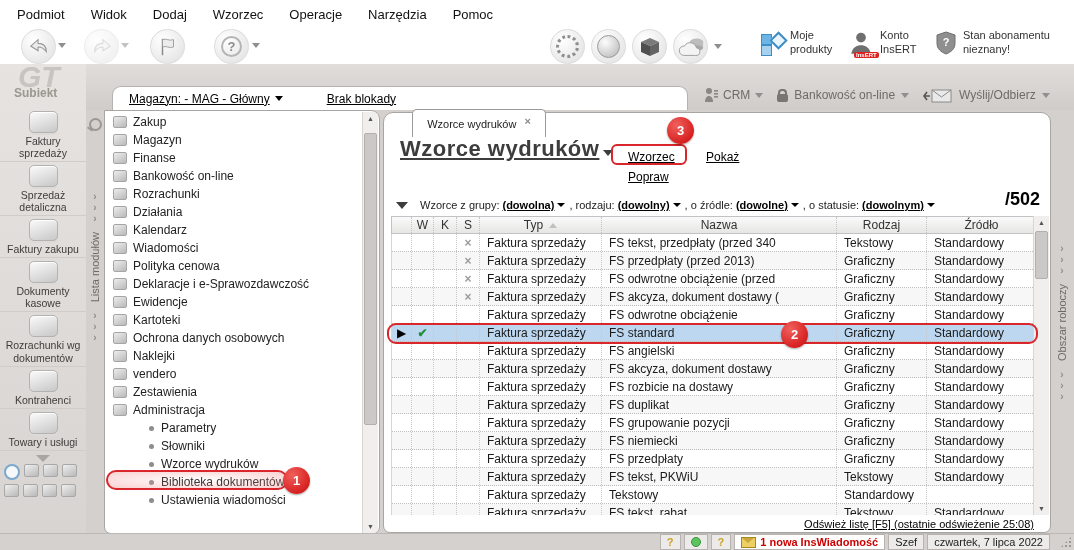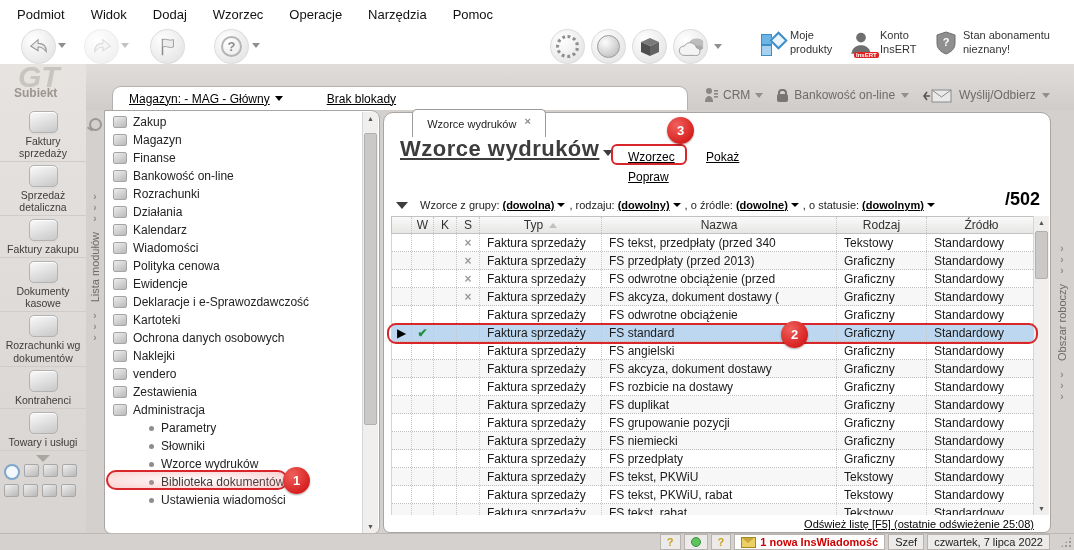--- a/index.html
+++ b/index.html
@@ -384,25 +384,25 @@
       <div class="mitem">
     <span class="micon"></span>
     <span>Wiadomości</span>
   </div>
       <div class="mitem">
     <span class="micon"></span>
     <span>Polityka cenowa</span>
   </div>
       <div class="mitem">
     <span class="micon"></span>
+    <span>Deklaracje i e-Sprawozdawczość</span>
+  </div>
+      <div class="mitem">
+    <span class="micon"></span>
     <span>Ewidencje</span>
-  </div>
-      <div class="mitem">
-    <span class="micon"></span>
-    <span>Deklaracje i e-Sprawozdawczość</span>
   </div>
       <div class="mitem">
     <span class="micon"></span>
     <span>Kartoteki</span>
   </div>
       <div class="mitem">
     <span class="micon"></span>
     <span>Ochrona danych osobowych</span>
   </div>
       <div class="mitem">
@@ -636,21 +636,20 @@
     <span class="c tx">FS tekst, PKWiU</span>
     <span class="c tx">Tekstowy</span>
     <span class="c tx">Standardowy</span>
   </div>
       <div class="trow grid">
     <span class="c cc ptr"></span>
     <span class="c cc chk"></span>
     <span class="c cc"></span>
     <span class="c cc xmark"></span>
     <span class="c tx">Faktura sprzedaży</span>
-    <span class="c tx">FS tekst, PKWiU, rabat</span>
     <span class="c tx">Tekstowy</span>
     <span class="c tx">Standardowy</span>
   </div>
       <div class="trow grid alt">
     <span class="c cc ptr"></span>
     <span class="c cc chk"></span>
     <span class="c cc"></span>
     <span class="c cc xmark"></span>
     <span class="c tx">Faktura sprzedaży</span>
     <span class="c tx">FS tekst, rabat</span>

